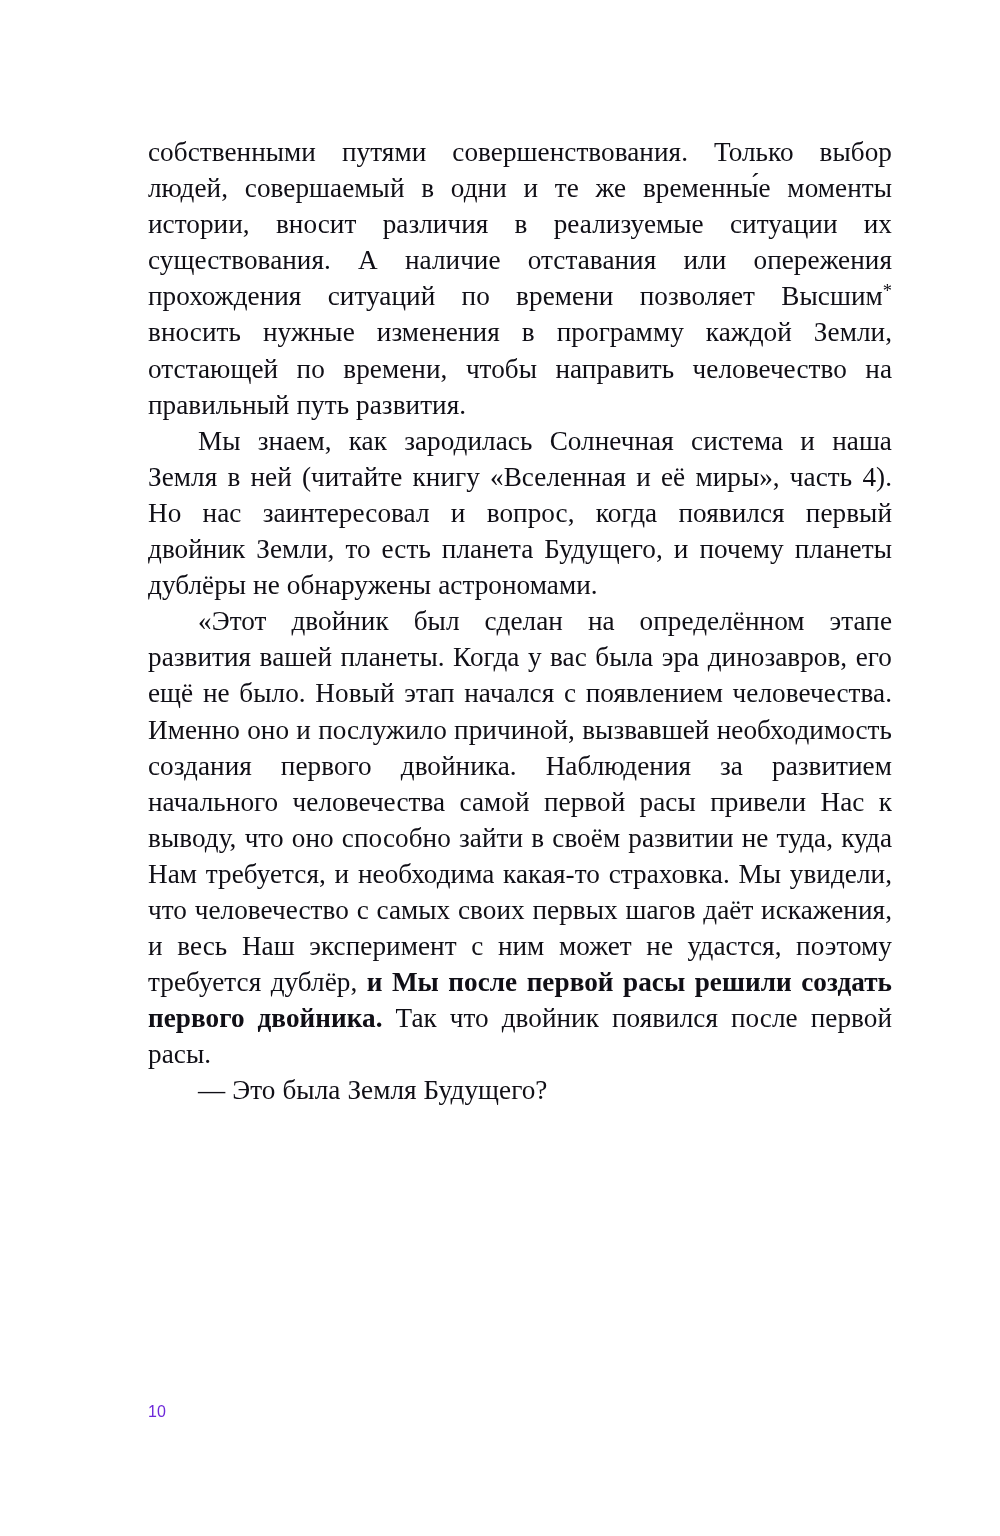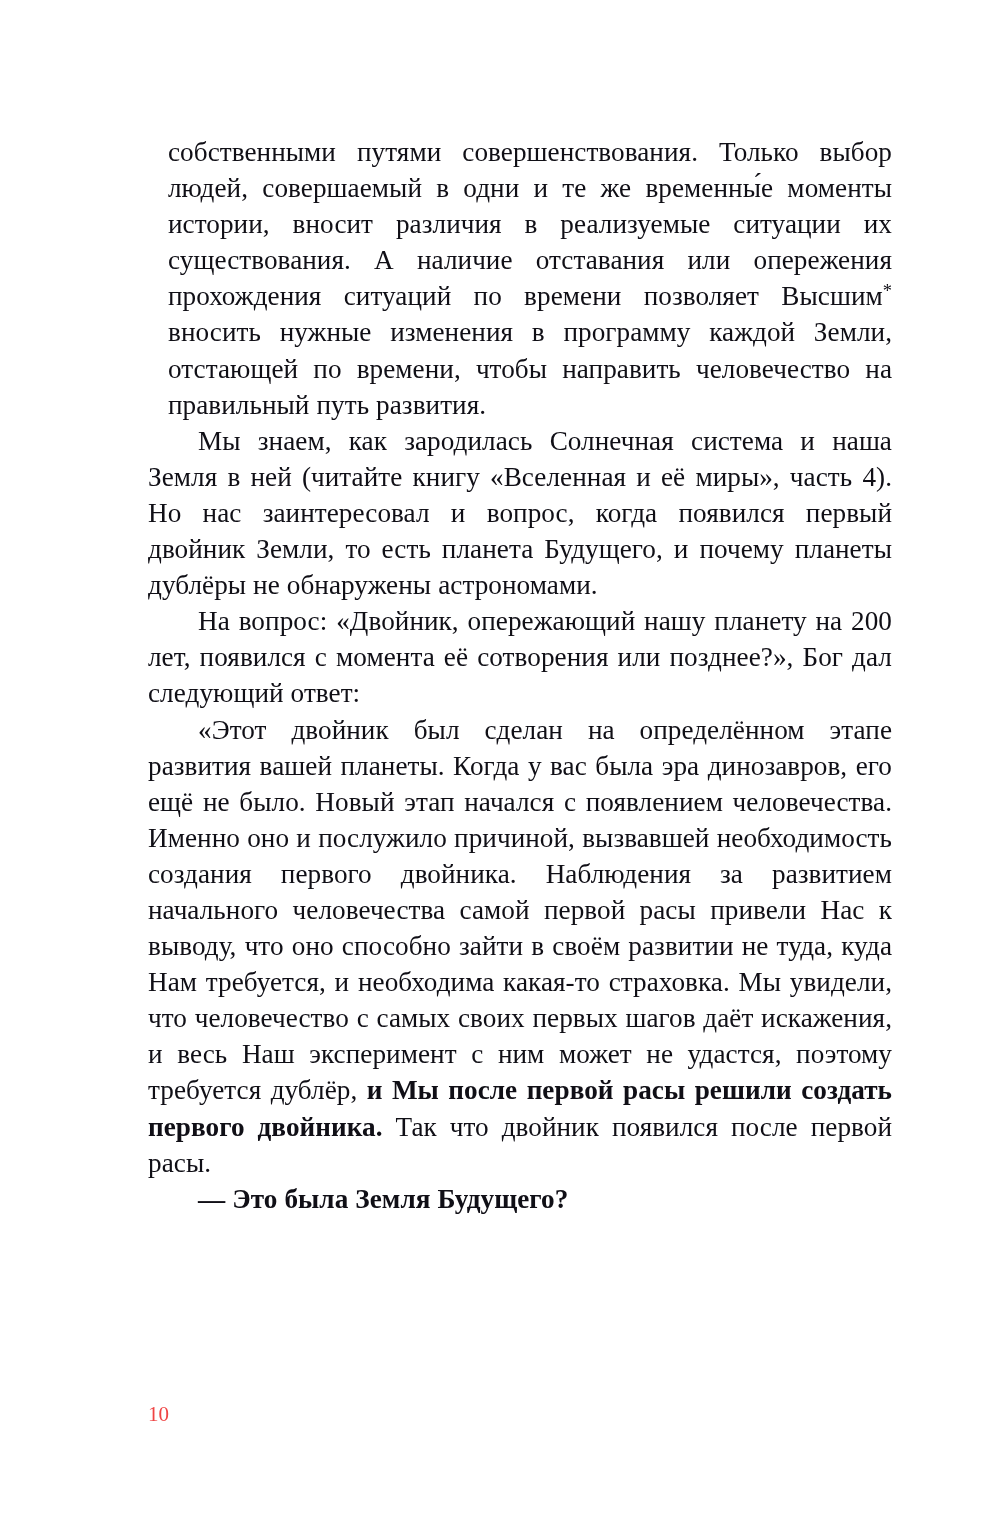--- a/index.html
+++ b/index.html
@@ -47,62 +47,59 @@
     color: #100f16;
     hyphens: none;
   }
 
   p.para.indent {
     text-indent: 50px;
   }
 
   p.para.cont {
     text-indent: 0;
-    margin-left: 20px;
   }
 
   
   p.para.last-short {
     text-align-last: left;
-    font-weight: bold;
   }
 
   b.bold-run {
     font-weight: 700;
   }
 
   sup.footnote-mark {
     font-size: 0.68em;
     vertical-align: 0.42em;
     line-height: 0;
     letter-spacing: 0;
   }
 
   .page-number {
     position: absolute;
     left: 148px;
     top: 1404px;
-    font-size: 21px;
+    font-size: 16px;
     line-height: 1;
-    color: #ef4444;
-    font-family: Liberation Serif, serif;
+    color: #6d28d9;
+    font-family: Liberation Sans, sans-serif;
   }
 </style>
 </head>
 <body>
 
 <div class="page">
 
   <div class="text-block">
 
     <p class="para cont"><span>собственными путями совершенствования. Только выбор людей, совершаемый в одни и те же временны́е моменты истории, вносит различия в реализуемые ситуации их существования. А наличие отставания или опережения прохождения ситуаций по времени позволяет Высшим</span><sup class="footnote-mark">*</sup><span> вносить нужные изменения в программу каждой Земли, отстающей по времени, чтобы направить человечество на правильный путь развития.</span></p>
 
     <p class="para indent"><span>Мы знаем, как зародилась Солнечная система и наша Земля в ней (читайте книгу «Вселенная и её миры», часть 4). Но нас заинтересовал и вопрос, когда появился первый двойник Земли, то есть планета Будущего, и почему планеты дублёры не обнаружены астрономами.</span></p>
 
-    <p class="para indent"><span>На вопрос: «Двойник, опережающий нашу планету на 200 лет, появился с момента её сотворения или позднее?», Бог дал следующий ответ:</span></p>
 
     <p class="para indent"><span>«Этот двойник был сделан на определённом этапе развития вашей планеты. Когда у вас была эра динозавров, его ещё не было. Новый этап начался с появлением человечества. Именно оно и послужило причиной, вызвавшей необходимость создания первого двойника. Наблюдения за развитием начального человечества самой первой расы привели Нас к выводу, что оно способно зайти в своём развитии не туда, куда Нам требуется, и необходима какая-то страховка. Мы увидели, что человечество с самых своих первых шагов даёт искажения, и весь Наш эксперимент с ним может не удастся, поэтому требуется дублёр, </span><b class="bold-run">и Мы после первой расы решили создать первого двойника.</b><span> Так что двойник появился после первой расы.</span></p>
 
     <p class="para indent last-short"><span>— Это была Земля Будущего?</span></p>
 
 
   </div>
 
   <div class="page-number">10</div>
 

